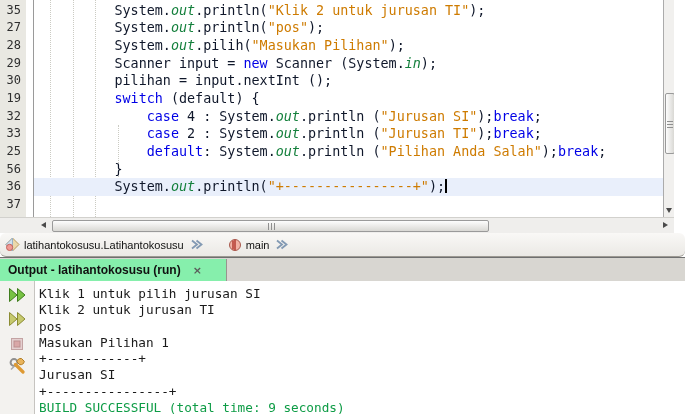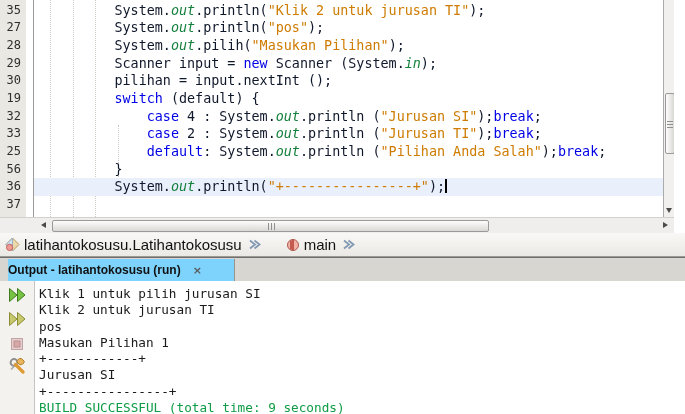--- a/index.html
+++ b/index.html
@@ -39,30 +39,30 @@
   .arrow-right{position:absolute;left:663px;top:4px;width:0;height:0;
               border-top:3.5px solid transparent;border-bottom:3.5px solid transparent;border-left:5px solid #4a4a4a;}
   .hthumb{position:absolute;left:52px;top:2px;width:435px;height:10px;background:linear-gradient(#fdfdfd,#d9d8d4);
           border:1px solid #9a9a9a;border-radius:2px;}
   .hgrip{position:absolute;left:50%;top:50%;margin-top:-3.5px;width:1px;height:7px;background:#8f8f8f;
          box-shadow:-3px 0 0 #8f8f8f,3px 0 0 #8f8f8f;}
 
   
   .breadcrumb{position:absolute;left:0;top:233px;width:685px;height:24px;box-sizing:border-box;
               background:linear-gradient(#f9f8f6,#ebe9e5);border-bottom:1px solid #9c9992;
-              display:flex;align-items:center;font-family:"Liberation Sans",sans-serif;font-size:15px;color:#111;}
+              display:flex;align-items:center;font-family:"Liberation Sans",sans-serif;font-size:11px;color:#111;border-radius:6px;}
   .bc-icon{display:inline-flex;margin:0 4px 0 5px;}
   .bc-label{white-space:nowrap;}
   .bc-chev{display:inline-flex;margin:0 20px 0 6px;}
 
   
   .tabbar{position:absolute;left:0;top:257px;width:685px;height:24px;background:#d8d6d1;border-top:1px solid #6f6f6f;box-sizing:border-box;}
-  .otab{position:absolute;left:8px;top:1px;width:227px;height:22px;background:#7dd3fc;border-right:1px solid #98948e;
+  .otab{position:absolute;left:0;top:1px;width:227px;height:22px;background:#86efac;border-right:1px solid #98948e;
         display:flex;align-items:center;font-family:"Liberation Sans",sans-serif;font-size:12px;font-weight:bold;color:#111;
-        padding-left:0;box-sizing:border-box;}
+        padding-left:8px;box-sizing:border-box;}
   .otab-close{margin-left:12px;font-weight:bold;font-size:11px;color:#5a5a5a;font-family:"DejaVu Sans",sans-serif;cursor:default;}
 
   
   .opanel{position:absolute;left:0;top:281px;width:685px;height:133px;background:#fff;overflow:hidden;}
   .otoolbar{position:absolute;left:0;top:0;width:35px;height:100%;background:#f3f2ef;border-right:1px solid #c6c4c0;box-sizing:border-box;}
   .obtn{position:absolute;left:7px;width:20px;height:18px;display:flex;align-items:center;justify-content:center;}
   .ob1{top:5px}.ob2{top:29px}.ob3{top:54px}.ob4{top:75px}
   .oconsole{position:absolute;left:36px;top:0;right:0;bottom:0;padding:5px 0 0 3px;
             font-size:12.7px;line-height:16.3px;white-space:pre;color:#1a1a1a;}
   .oline{height:16.3px;}

